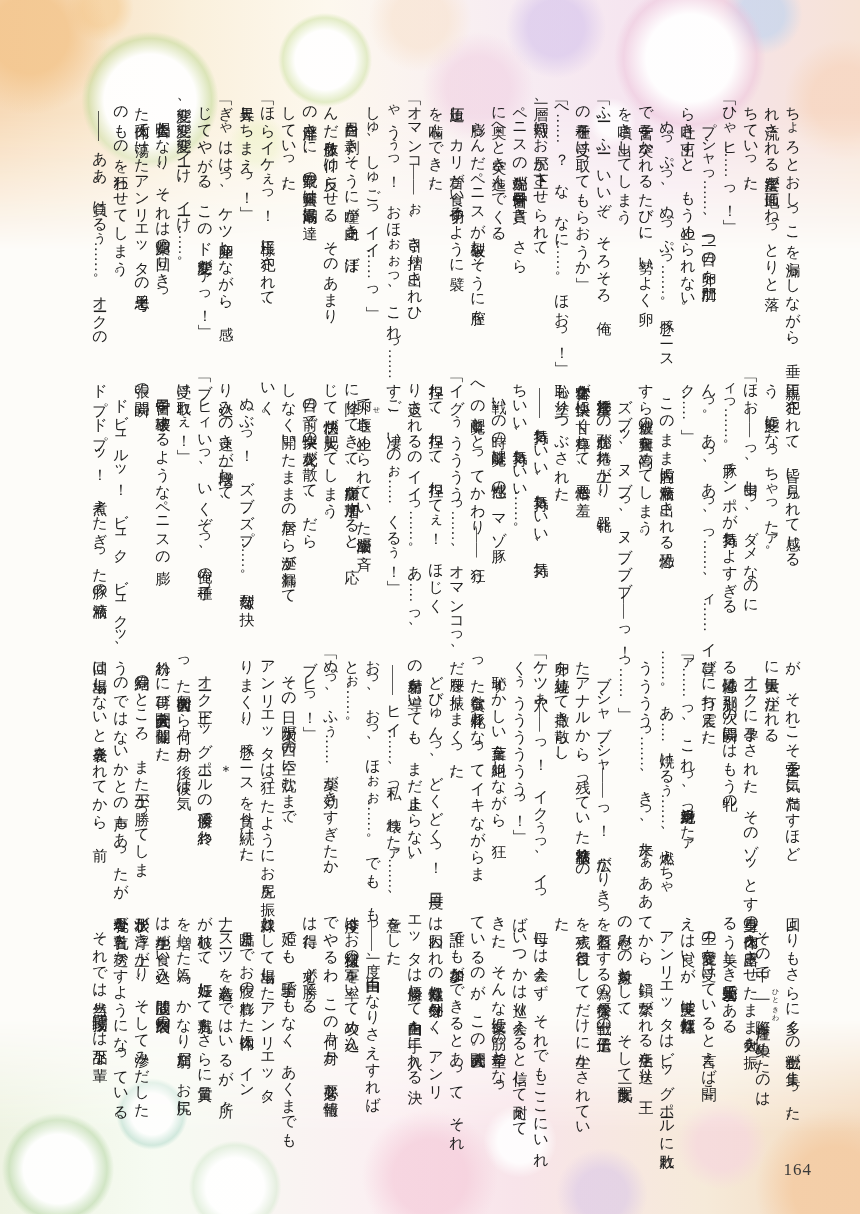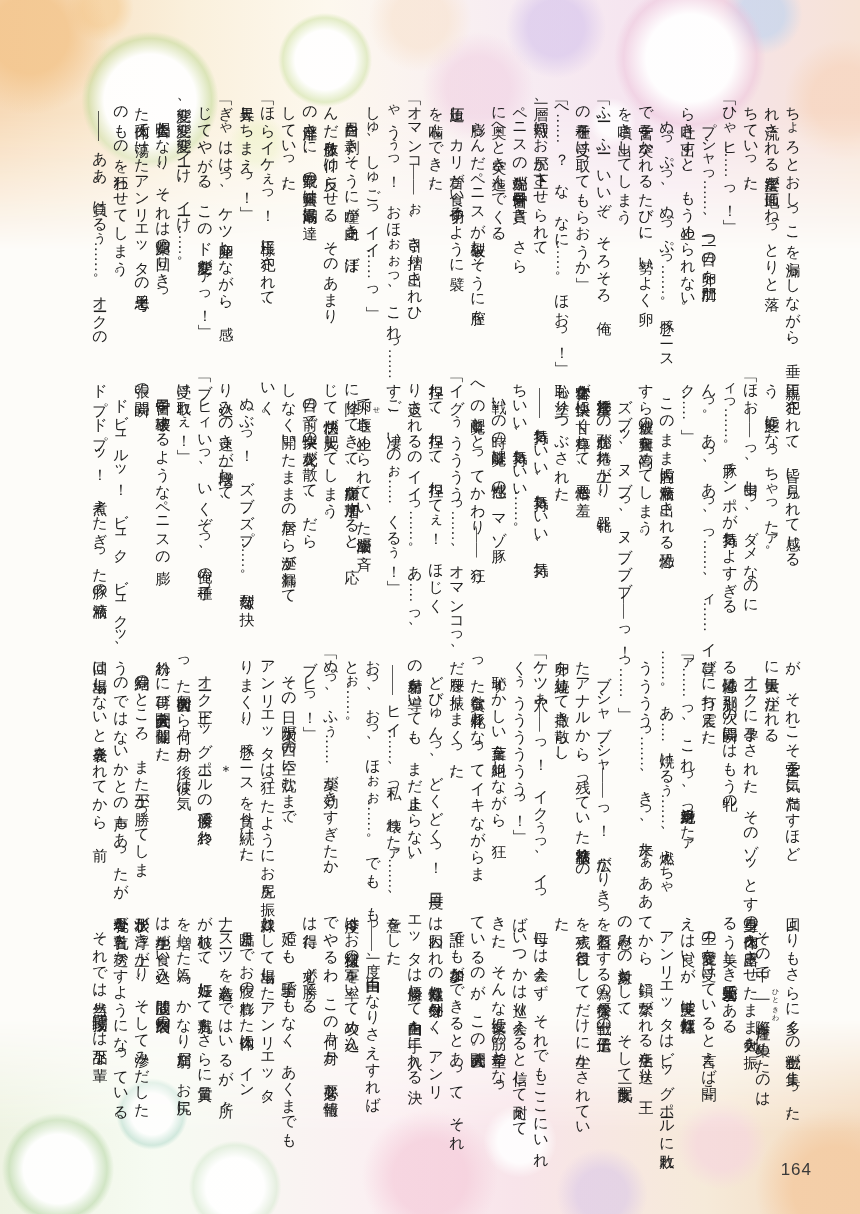--- a/index.html
+++ b/index.html
@@ -60,21 +60,21 @@
   .vcol{
     writing-mode:vertical-rl;
     width:15px;line-height:15px;font-size:15px;
     color:#1c1c1c;white-space:pre;overflow:visible;
     letter-spacing:0;
   }
   .vcol ruby rt{font-size:7px;letter-spacing:0;color:#1c1c1c;}
   .pagenum{
     position:absolute;top:1160px;right:48px;
     font-size:17px;color:#3a3a3a;letter-spacing:1px;
-    font-family:Liberation Sans, sans-serif;
+    font-family:Liberation Serif, serif;
   }
 </style>
 </head>
 <body>
 
 <div class="page">
   <div class="bokeh bokeh-top"></div>
   <div class="bokeh bokeh-bottom"></div>
 
   <div class="band band-1">

